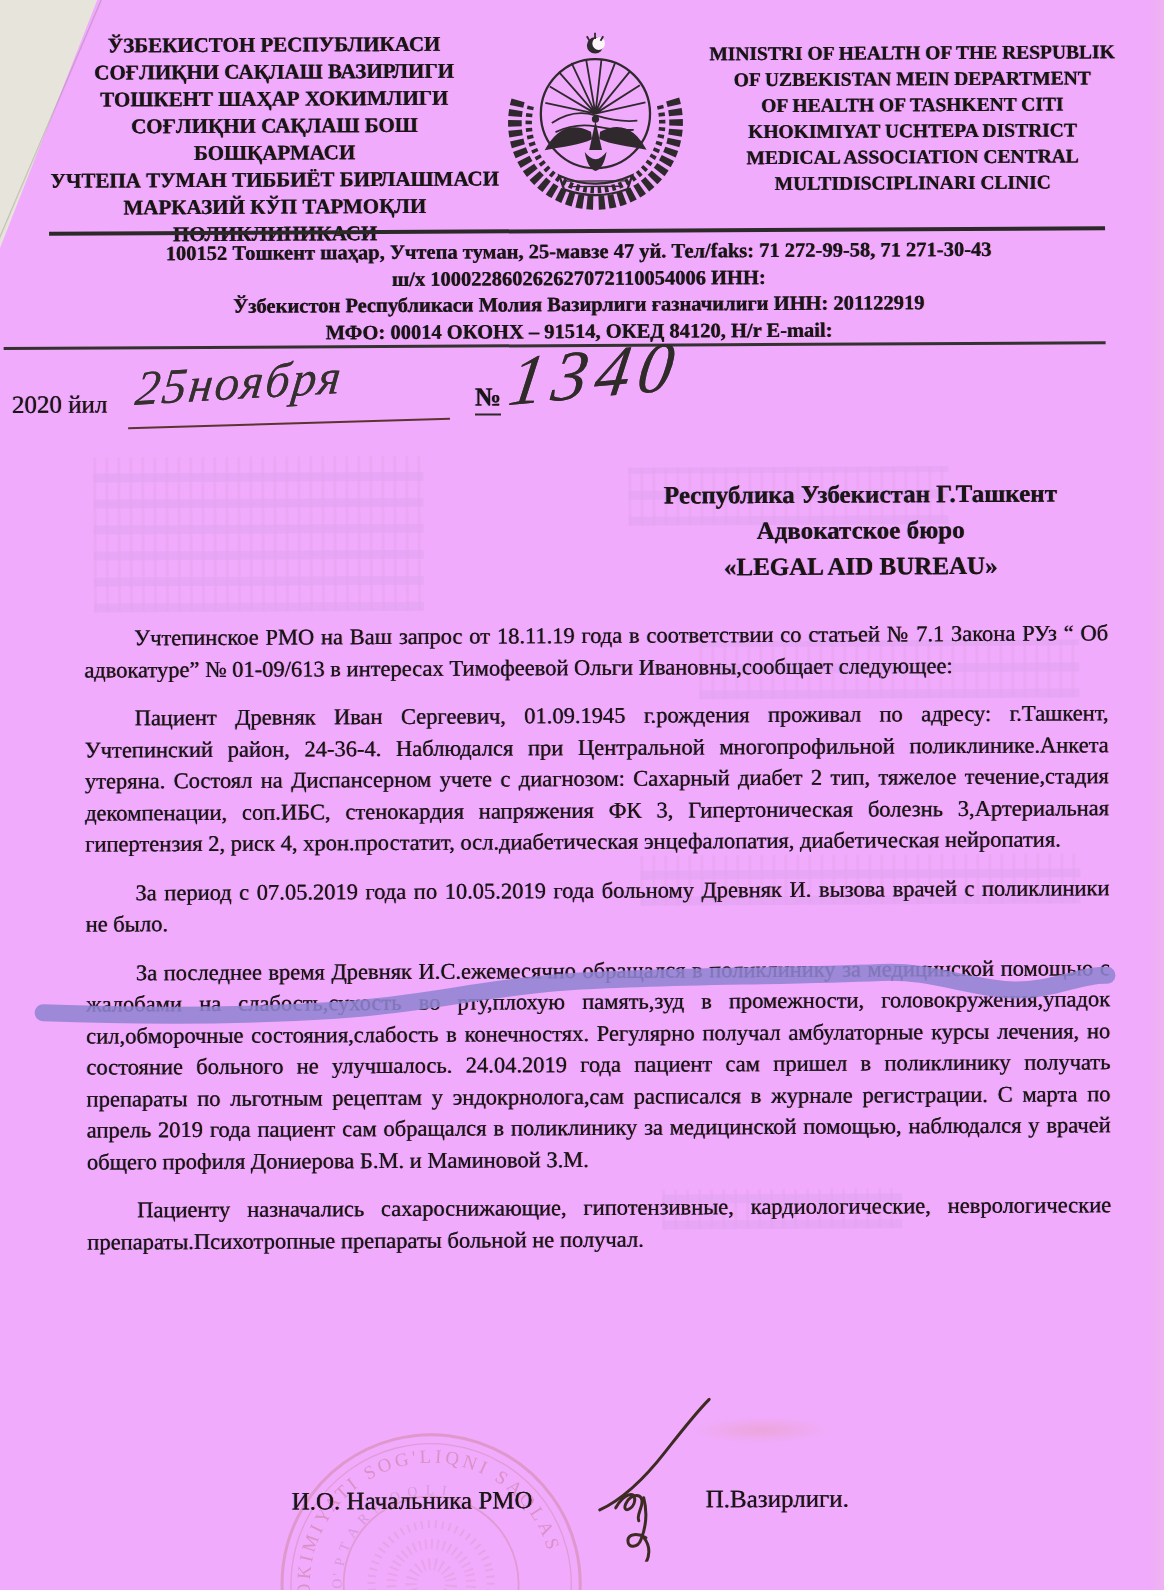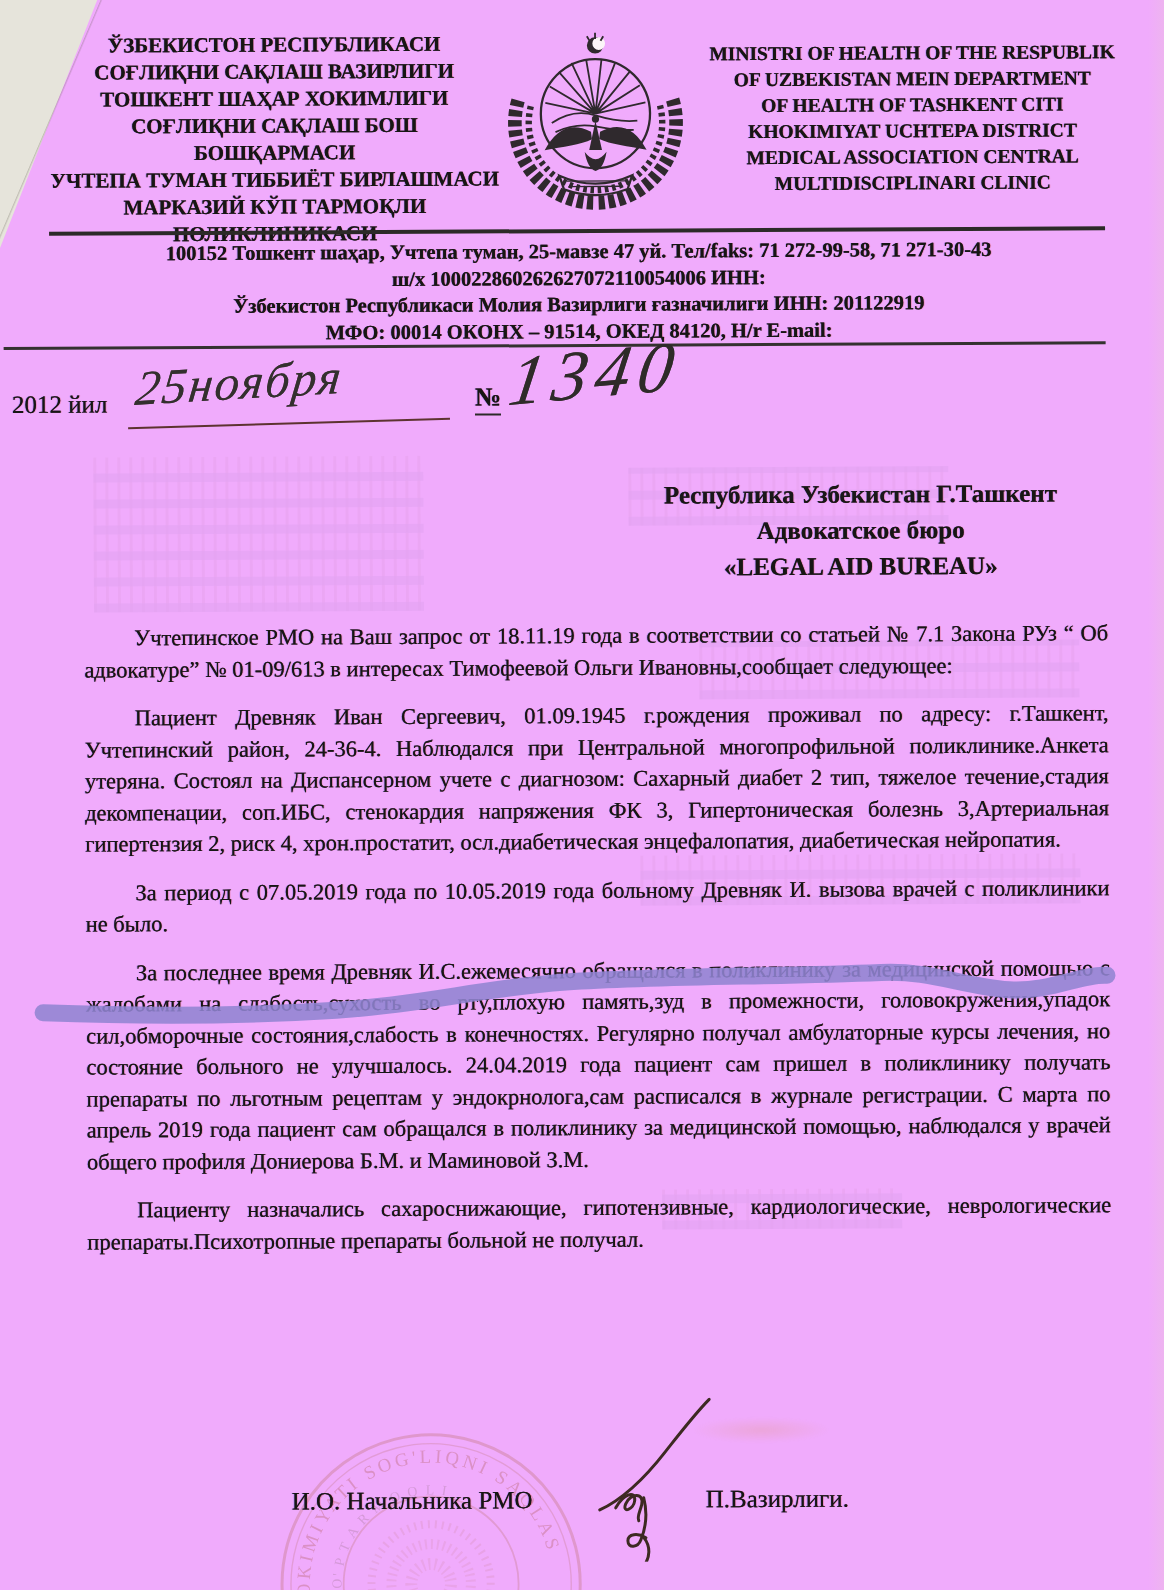--- a/index.html
+++ b/index.html
@@ -125,21 +125,21 @@
     <div class="rule1"></div>
     <div class="contact ab">
       <div>100152 Тошкент шаҳар, Учтепа туман, 25-мавзе 47 уй. Тел/faks: 71 272-99-58, 71 271-30-43</div>
       <div>ш/х 100022860262627072110054006 ИНН:</div>
       <div>Ўзбекистон Республикаси Молия Вазирлиги ғазначилиги ИНН: 201122919</div>
       <div>МФО: 00014 ОКОНХ – 91514, ОКЕД 84120, H/r E-mail:</div>
     </div>
     <div class="rule2"></div>
 
     <div class="dateline">
-      <span class="year-label ab">2012 йил</span>
+      <span class="year-label ab">2020 йил</span>
       <span class="hw hw-date">25ноября</span>
       <span class="date-underline"></span>
       <span class="no-sign ab">№</span>
       <span class="hw hw-number">1340</span>
     </div>
 
     <div class="recipient ab">
       <div>Республика Узбекистан Г.Ташкент</div>
       <div>Адвокатское бюро</div>
       <div>«LEGAL AID BUREAU»</div>

